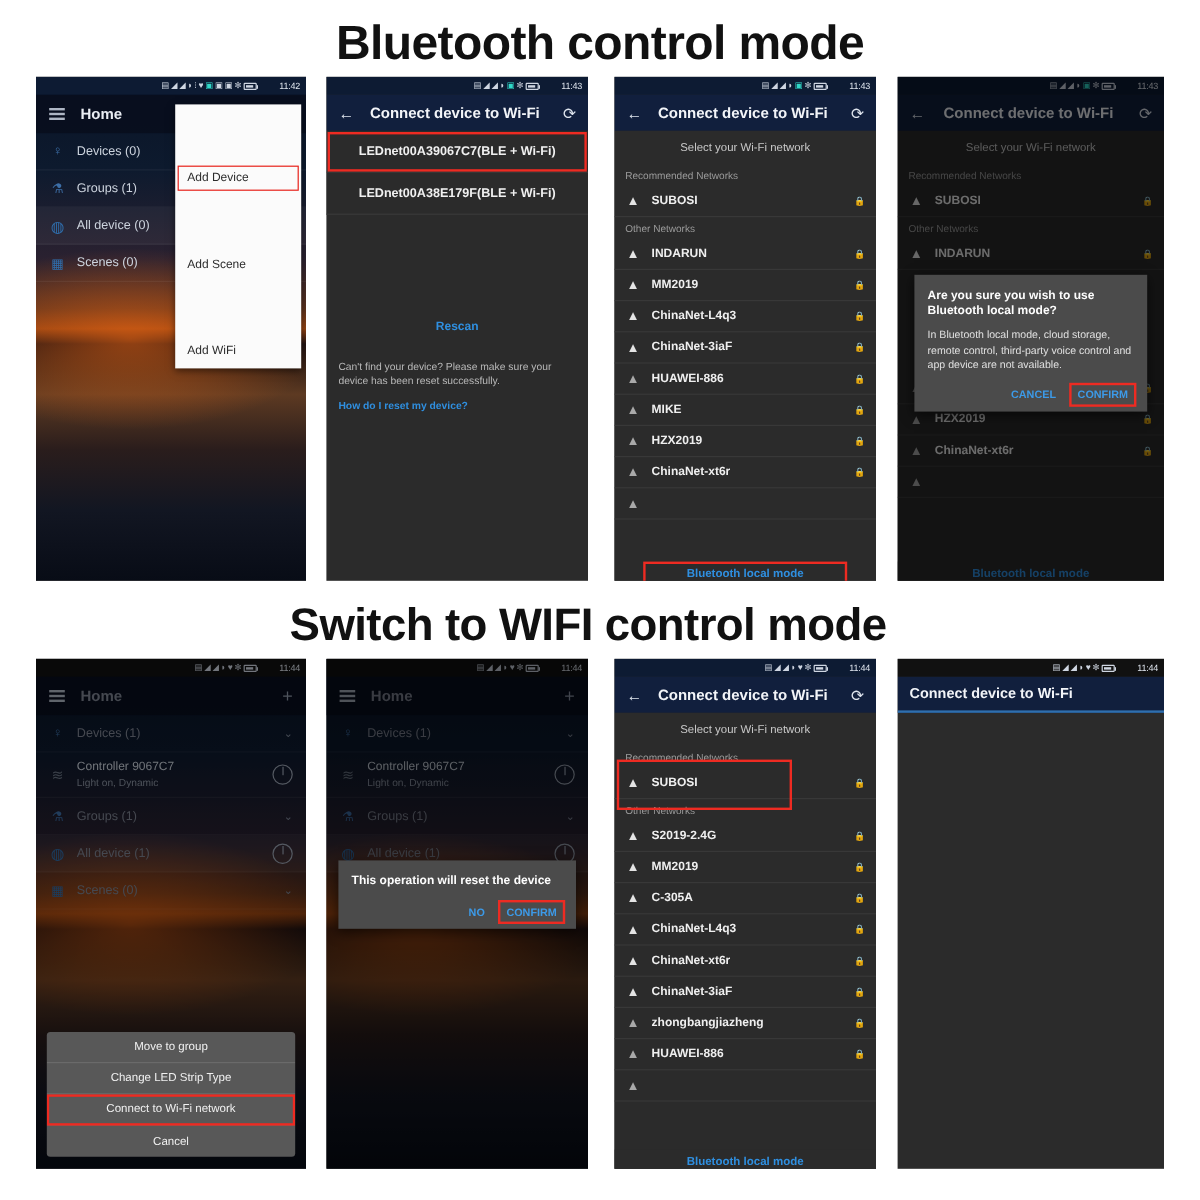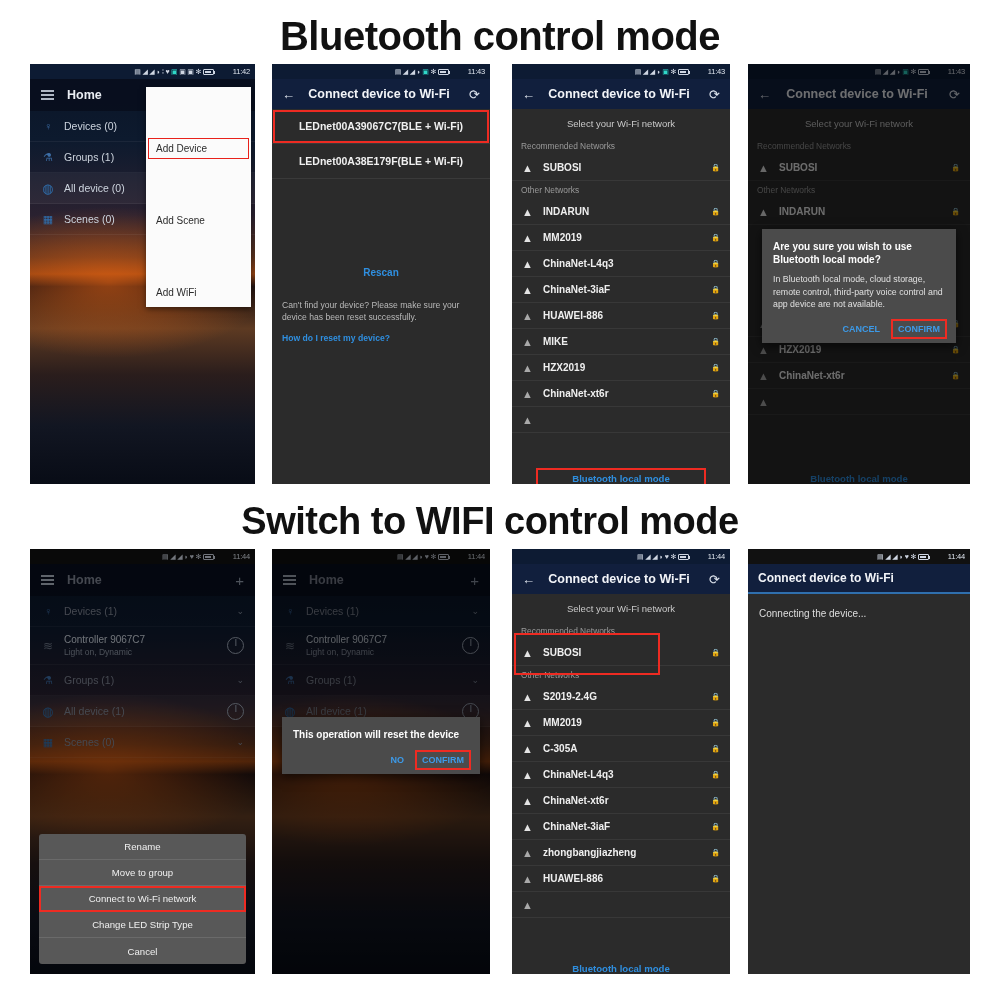--- a/index.html
+++ b/index.html
@@ -452,24 +452,23 @@
       <span class="pwr"></span>
     </div>
     <div class="row">
       <span class="ico grid">▦</span>
       <span class="lbl">Scenes (0)</span>
       <span class="chev">⌄</span>
     </div>
   </div>
   <div class="scrim" style="background:rgba(0,0,0,.45)"></div>
   <div class="sheet">
-    <div class="sheet-item">Rename</div>
     <div class="sheet-item">Move to group</div>
+    <div class="sheet-item">Change LED Strip Type</div>
     <div class="sheet-item hl">Connect to Wi-Fi network</div>
-    <div class="sheet-item">Change LED Strip Type</div>
     <div class="sheet-item">Cancel</div>
   </div>
 </div>
 
 <div class="phone p6">
   <div class="home-wall"></div>
   <div class="home-content dimmed">
     <div class="statusbar dark">
       <div class="sb-icons">
         <span class="sb-ic">▤</span>
@@ -616,14 +615,13 @@
       <span class="sb-ic">✻</span>
       <span class="sb-bat">
           <i></i>
         </span>
     </div>
     <span class="sb-time">11:44</span>
   </div>
   <div class="connecting-bar">
     <span class="title">Connect device to Wi-Fi</span>
   </div>
-  <div class="connecting-text">Connecting the device...</div>
 </div>
 
 </body></html>

